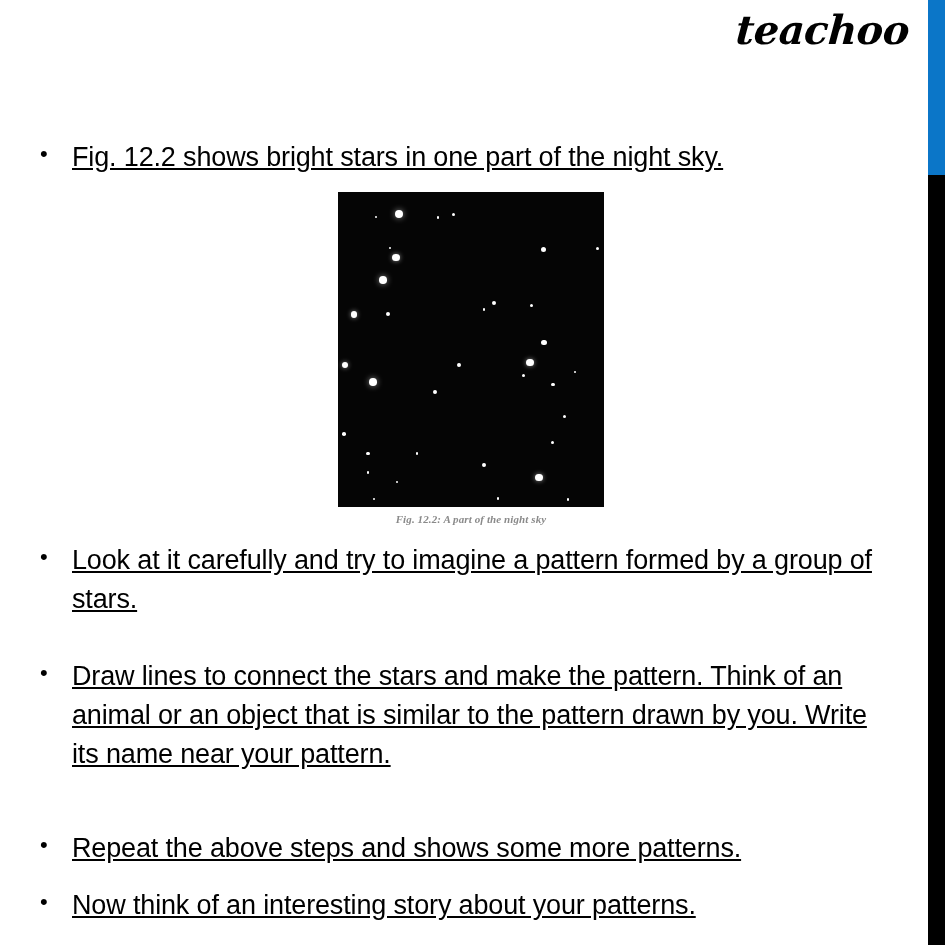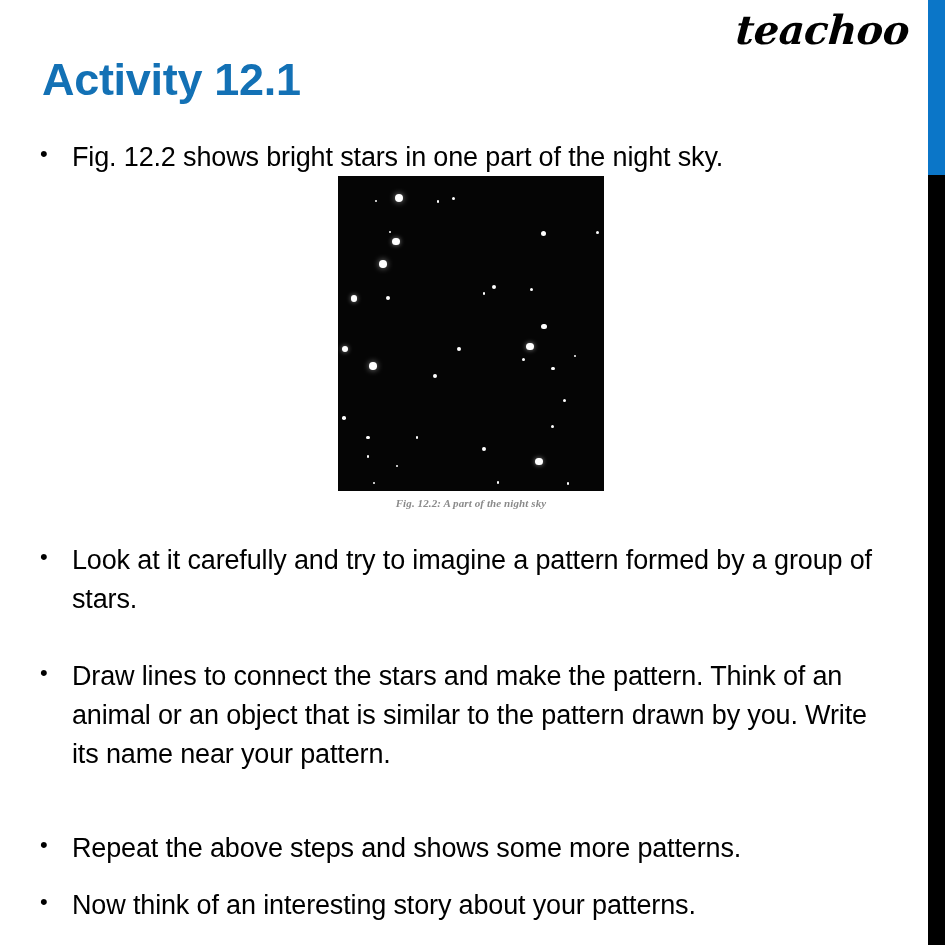--- a/index.html
+++ b/index.html
@@ -85,33 +85,34 @@
     flex: 0 0 auto;
     width: 32px;
     font-size: 22px;
     line-height: 1.45;
     color: #000;
     text-align: left;
   }
   .bullet .btext {
     flex: 1 1 auto;
     letter-spacing: -0.15px;
+    text-decoration: underline;
   }
 
   #bullet-0 { top: 138px; }
   #bullet-1 { top: 541px; }
   #bullet-2 { top: 657px; }
   #bullet-3 { top: 829px; }
   #bullet-4 { top: 886px; }
 
   
   #figure {
     position: absolute;
     left: 338px;
-    top: 176px;
+    top: 192px;
     width: 266px;
   }
   #sky {
     position: relative;
     width: 266px;
     height: 315px;
     background: #050505;
     overflow: hidden;
   }
   #sky .star {
@@ -133,21 +134,20 @@
 </head>
 <body>
 
 <div id="slide">
 
   <div class="edge-bar blue"></div>
   <div class="edge-bar black"></div>
 
   <div id="brand">teachoo</div>
 
-  <div id="page-title">Activity 12.1</div>
 
   <div class="bullet" id="bullet-0">
     <span class="dot">•</span>
     <span class="btext">Fig. 12.2 shows bright stars in one part of the night sky.</span>
   </div>
 
   <div id="figure">
     <div id="sky">
         <div class="star" style="left: 56.914px; top: 17.7875px; width: 8px; height: 8px; box-shadow: rgba(255, 255, 255, 0.55) 0px 0px 6.4px;"></div>
         <div class="star" style="left: 36.838px; top: 23.7375px; width: 2.4px; height: 2.4px;"></div>

